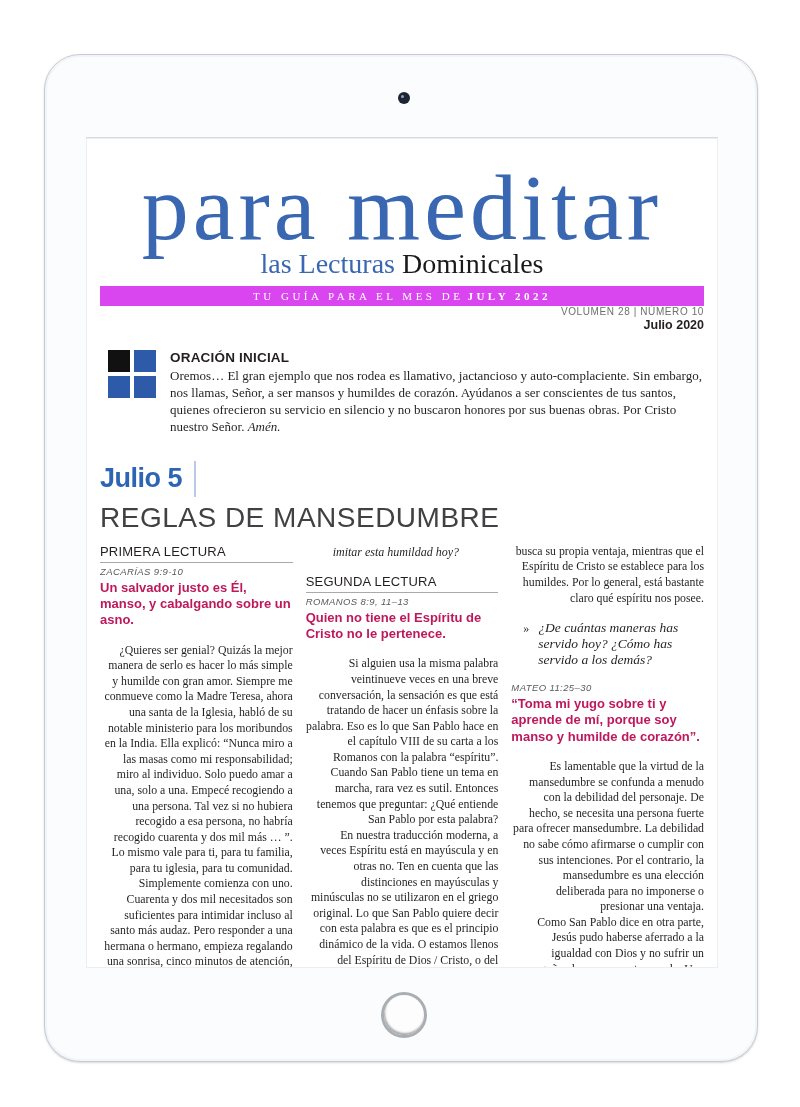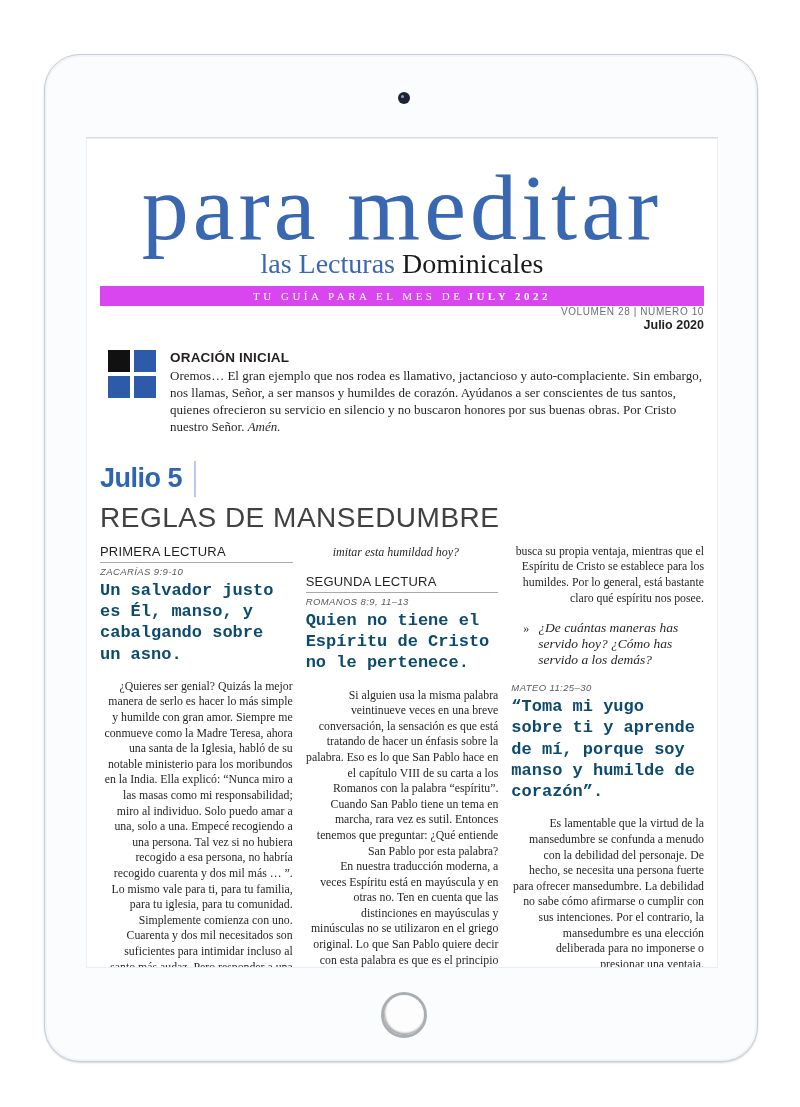--- a/index.html
+++ b/index.html
@@ -53,21 +53,21 @@
   .lecture-code{font-size:9px;color:#4d4d4f;letter-spacing:.5px;}
   .sunday-title{font-size:12.5px;font-weight:700;color:#231f20;letter-spacing:.2px;}
   .headline{font-size:28px;color:#414042;letter-spacing:.5px;font-weight:400;margin-top:5px;margin-bottom:10px;}
 
   
   .columns{display:flex;gap:13px;margin-top:6px;}
   .col{flex:1 1 0;min-width:0;}
   .sec-header{font-size:13px;font-weight:400;letter-spacing:.2px;border-bottom:1px solid #a7a9ac;
               padding-bottom:3px;margin-bottom:3px;}
   .citation{font-size:9.5px;color:#58595b;letter-spacing:.4px;margin-bottom:3px;font-style:italic;}
-  .lead{color:#0c4a6e;font-size:17px;font-weight:700;line-height:1.25;margin-bottom:14px;font-family:Liberation Mono, monospace;}
+  .lead{color:#be185d;font-size:13px;font-weight:700;line-height:1.25;margin-bottom:14px;}
   .body-para{font-family:"Liberation Serif",serif;font-size:11.8px;line-height:15.6px;
              text-align:right;margin:0 0 0 0;}
   .body-para.indent{text-indent:12px;}
   .quote{display:flex;font-family:"Liberation Serif",serif;font-style:italic;
          font-size:13.5px;line-height:16px;margin-top:14px;}
   .quote .marker{flex:0 0 15px;margin-left:12px;font-style:normal;font-size:12px;color:#231f20;}
   .quote .q-text{flex:1;}
   .quote-cont{font-family:"Liberation Serif",serif;font-style:italic;font-size:12px;
               line-height:16px;margin:0 0 14px 27px;}
   .spacer-14{height:14px;}

